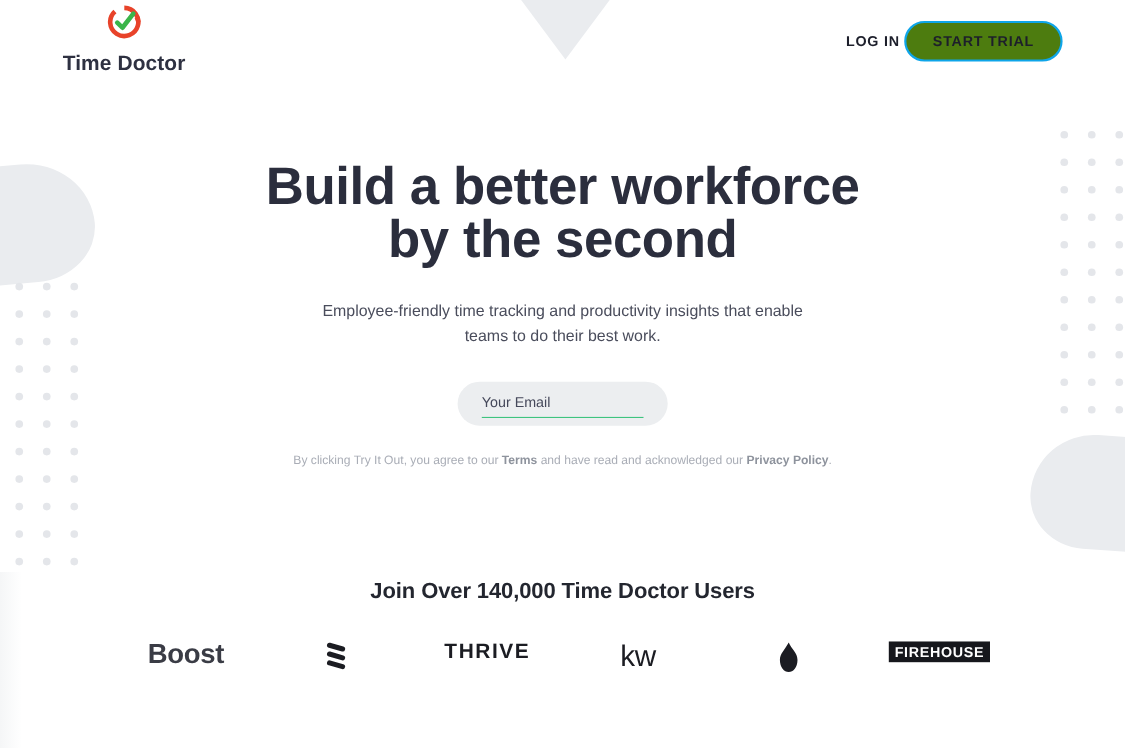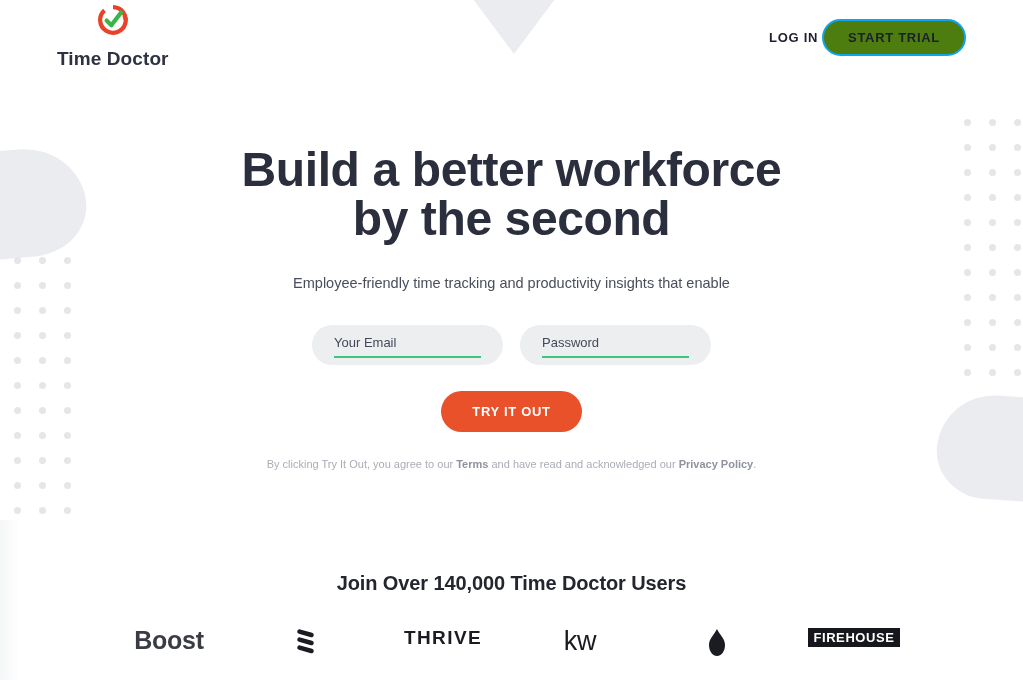--- a/index.html
+++ b/index.html
@@ -403,36 +403,30 @@
   </header>
 
   <section class="hero">
     <h1 class="hero-title">
       <span>Build a better workforce</span><br>
       <span>by the second</span>
     </h1>
 
     <p class="hero-sub">
       <span>Employee-friendly time tracking and productivity insights that enable</span><br>
+      <span>teams to do their best work.</span>
     </p>
 
     <form class="signup-form">
       <div class="field">
         <input placeholder="Your Email" style="">
         <span class="field-underline"></span>
       </div>
-      <div class="field">
-        <input placeholder="Password" style="">
-        <span class="field-underline"></span>
-      </div>
     </form>
 
-    <div class="cta-wrap">
-      <button class="cta-btn">TRY IT OUT</button>
-    </div>
 
     <p class="legal">
       <span>By clicking Try It Out, you agree to our </span><a href="#">Terms</a><span> and have read and acknowledged our </span><a href="#">Privacy Policy</a><span>.</span>
     </p>
   </section>
 
   <section class="proof">
     <h2 class="proof-title">Join Over 140,000 Time Doctor Users</h2>
 
     <div class="logo-row">

